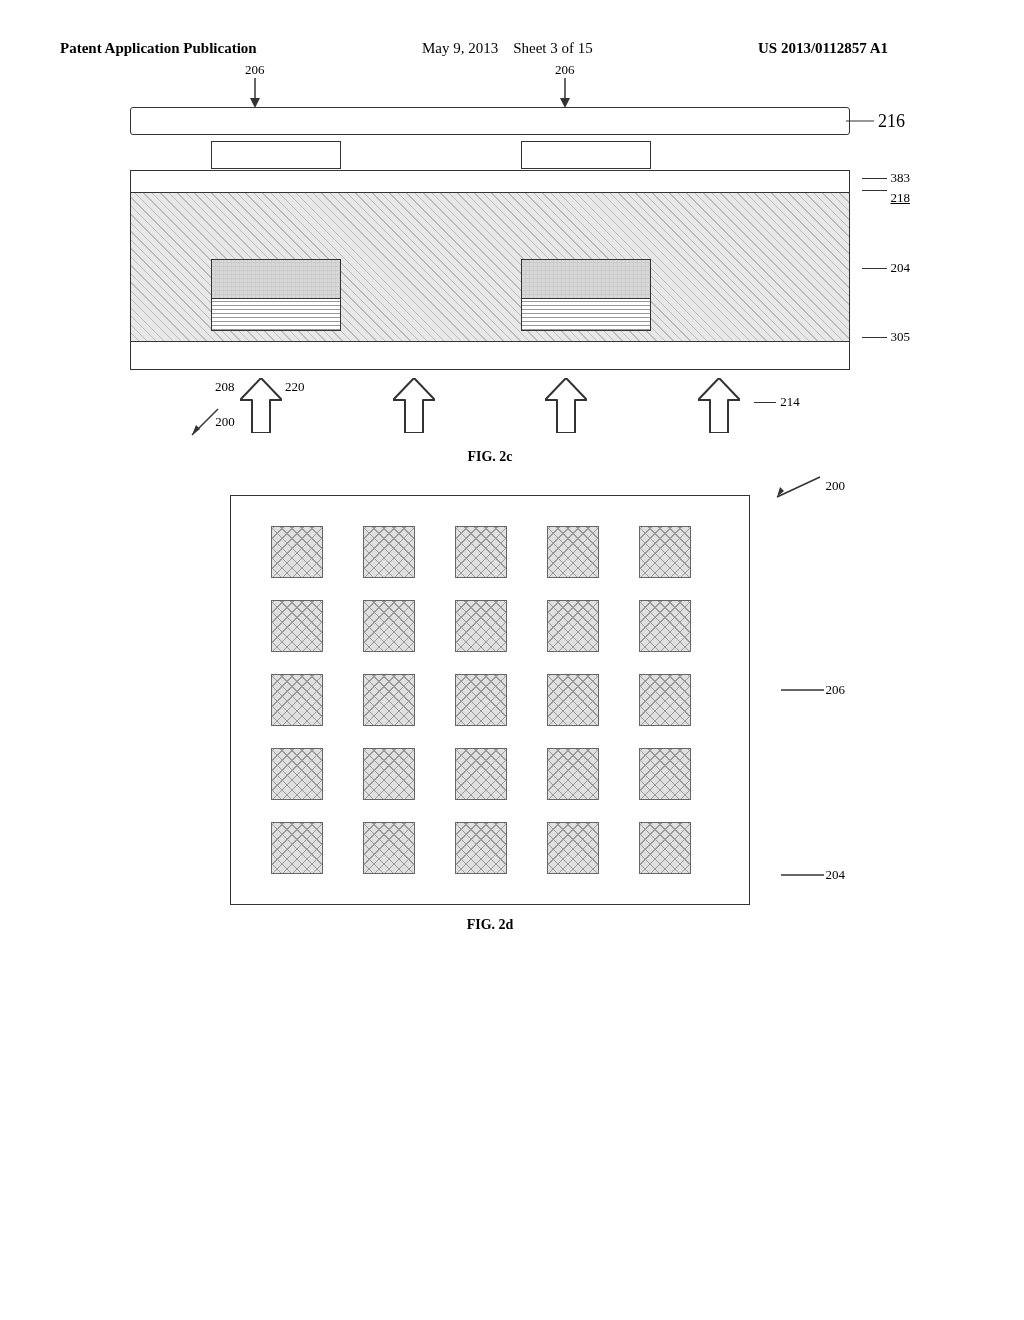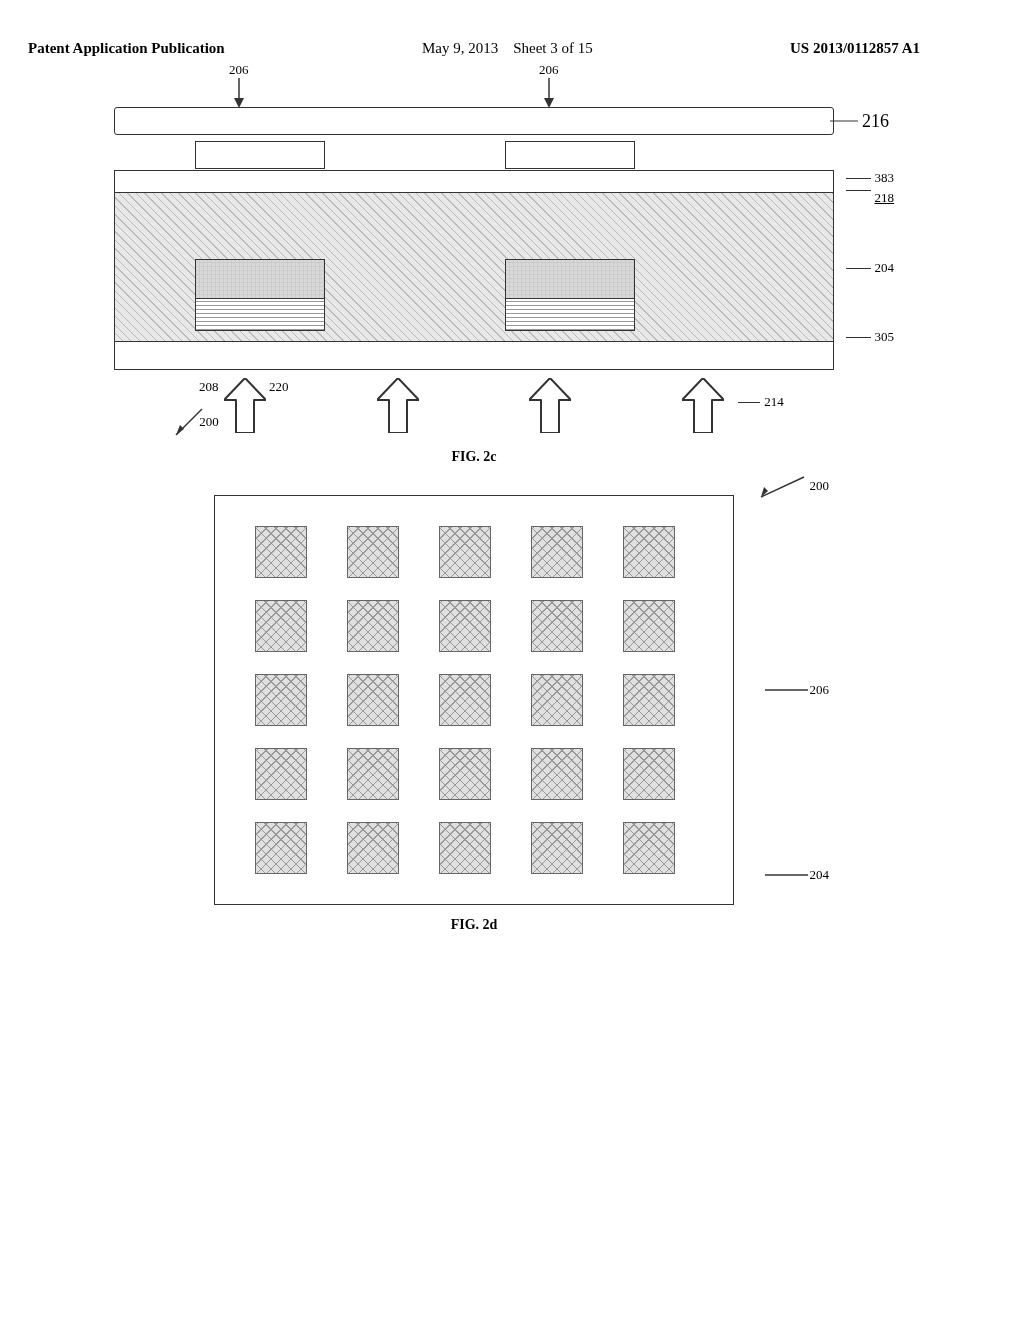--- a/index.html
+++ b/index.html
@@ -9,21 +9,21 @@
       width: 1024px;
       min-height: 1320px;
       position: relative;
       overflow: hidden;
     }
 
     .page {
       width: 948px;
       min-height: 1320px;
       background: #fff;
-      padding: 40px 28px;
+      padding: 40px 60px;
       position: relative;
     }
 
     
     .header {
       display: flex;
       justify-content: space-between;
       align-items: flex-start;
       margin-bottom: 50px;
       border-bottom: none;

